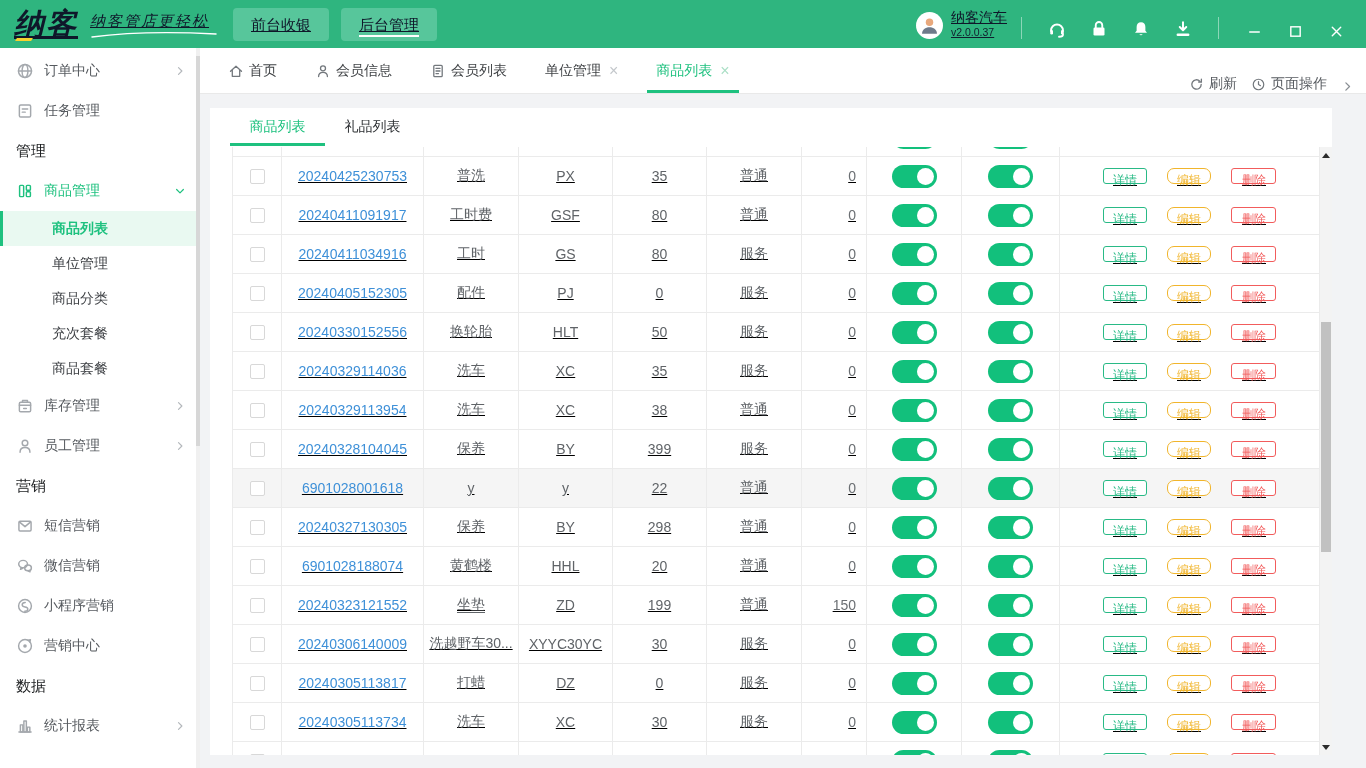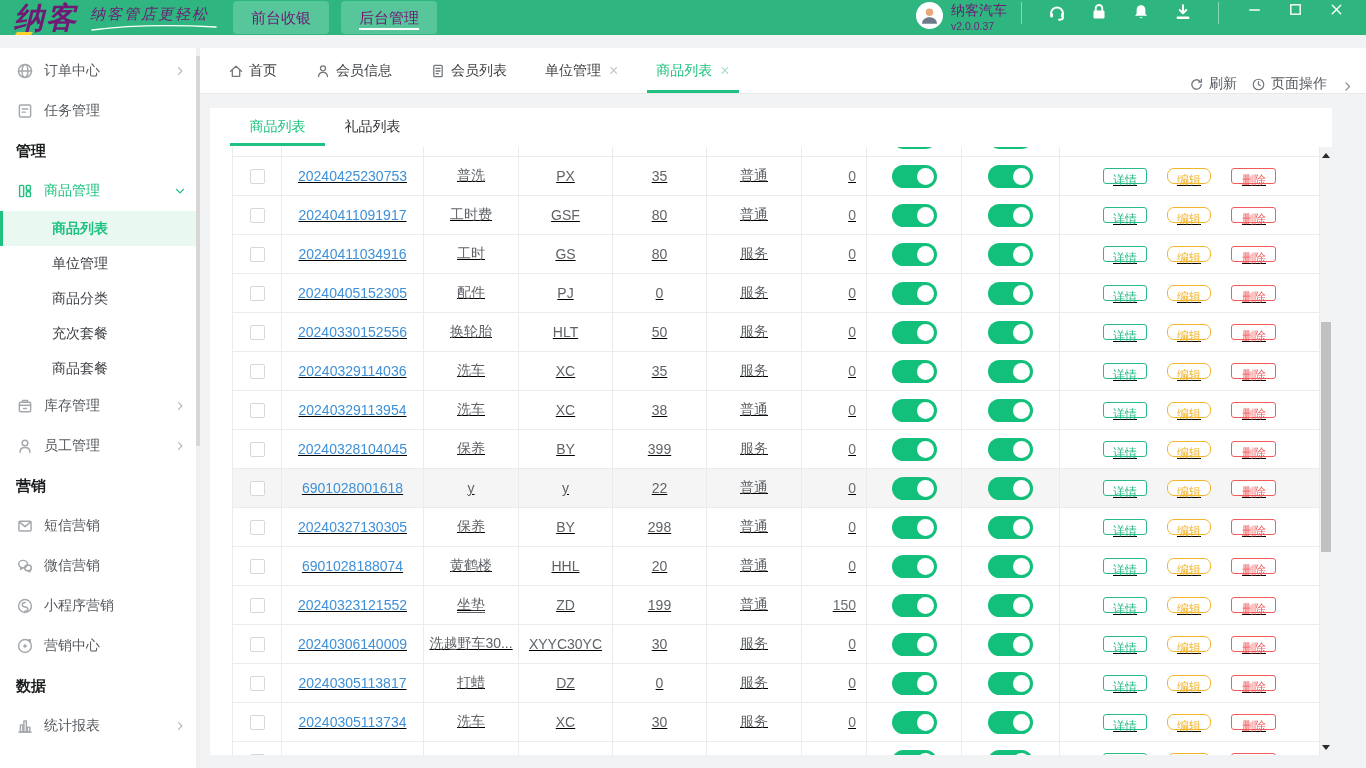--- a/index.html
+++ b/index.html
@@ -2,50 +2,50 @@
 <html><head>
 <meta charset="utf-8">
 <style>
   * { box-sizing: border-box; margin: 0; padding: 0; }
   html,body { width:1366px; height:768px; overflow:hidden; }
   body { font-family:"Liberation Sans","DejaVu Sans",sans-serif; background:#f2f3f5; position:relative; }
   .ico, .chev { display:inline-flex; align-items:center; justify-content:center; }
   .ico svg, .chev svg { width:100%; height:100%; }
 
   
-  .app-header { position:absolute; top:0; left:0; right:0; height:35px; background:#2fb57f; color:#701a75; display:flex; align-items:center; z-index:10; }
+  .app-header { position:absolute; top:0; left:0; right:0; height:48px; background:#2fb57f; color:#0f172a; display:flex; align-items:center; z-index:10;text-decoration:underline; }
   .logo-wrap { margin-left:14px; position:relative; display:flex; align-items:flex-end; }
   .logo { font-size:30px; font-weight:bold; font-style:italic; letter-spacing:2px; line-height:1; }
   .logo-tick { position:absolute; left:2px; bottom:-2px; width:16px; height:3px; background:#f7d22e; transform:skewX(-30deg); }
   .slogan-wrap { margin-left:12px; position:relative; padding-bottom:6px; }
   .slogan { font-size:15px; font-style:italic; letter-spacing:2px; }
   .swoosh { position:absolute; left:0; bottom:-2px; width:128px; height:10px; }
   .nav-tabs { margin-left:24px; display:flex; gap:12px; }
   .nav-tab { background:#57c69b; border-radius:4px; height:33px; line-height:33px; padding:0 18px; font-size:15px; position:relative; cursor:pointer; }
   .nav-tab.active::after { content:''; position:absolute; left:18px; right:18px; bottom:4px; height:2px; background:#fff; }
-  .header-right { margin-left:auto; display:flex; align-items:flex-start; margin-right:14px; }
+  .header-right { margin-left:auto; display:flex; align-items:flex-end; margin-right:14px; }
   .avatar { width:27px; height:27px; border-radius:50%; background:#fff; overflow:hidden; display:flex; align-items:center; justify-content:center; }
   .avatar svg { width:23px; height:23px; }
   .user-meta { margin-left:8px; line-height:1.25; }
   .user-name { font-size:14px; }
   .user-ver { font-size:10.5px; opacity:.95; }
   .hdr-divider { width:1px; height:22px; background:rgba(255,255,255,.45); margin:0 14px; }
   .hdr-icon { width:20px; height:20px; margin:0 11px; cursor:pointer; }
   .win-btns { display:flex; align-items:center; gap:26px; margin-left:14px; margin-right:8px; }
   .win-btn { width:15px; height:15px; cursor:pointer; }
 
   
   .sidebar { position:absolute; top:48px; left:0; width:200px; bottom:0; background:#fff; overflow:hidden; z-index:5; }
   .side-menu { padding-top:3px; }
   .side-item { height:40px; display:flex; align-items:center; padding:0 14px 0 16px; font-size:14px; color:#565a5f; cursor:pointer; }
   .side-item .ico { width:18px; height:18px; margin-right:10px; color:#a4a8ad; }
   .side-item .chev { width:12px; height:12px; margin-left:auto; color:#b4b8bc; }
   .side-item.green { color:#1ec17f; }
   .side-item.green .ico, .side-item.green .chev { color:#1ec17f; }
-  .side-section { height:40px; line-height:40px; padding-left:16px; font-size:15px; font-weight:bold; color:#1b1d1f; }
+  .side-section { height:40px; line-height:40px; padding-left:16px; font-size:15px; font-weight:normal; color:#1b1d1f; }
   .side-sub { height:35px; line-height:35px; padding-left:52px; font-size:14px; color:#3c3f43; cursor:pointer; }
   .side-sub.active { background:#e9f9f1; color:#1ec17f; font-weight:bold; border-left:3px solid #1ec17f; padding-left:49px; }
   .sb-track { position:absolute; right:0; top:0; bottom:0; width:4px; background:#f0f0f0; }
   .sb-thumb { position:absolute; right:0; top:8px; width:4px; height:390px; background:#d7d7d7; }
 
   
   .main { position:absolute; left:200px; top:48px; right:0; bottom:0; background:#f2f3f5; }
   .tabbar { height:46px; background:#fff; border-bottom:1px solid #e9e9e9; display:flex; align-items:center; padding-left:28px; position:relative; }
   .tb-item { display:flex; align-items:center; margin-right:38px; font-size:14px; color:#404346; height:100%; position:relative; cursor:pointer; }
   .tb-item .ico { width:16px; height:16px; color:#73787d; margin-right:5px; }

